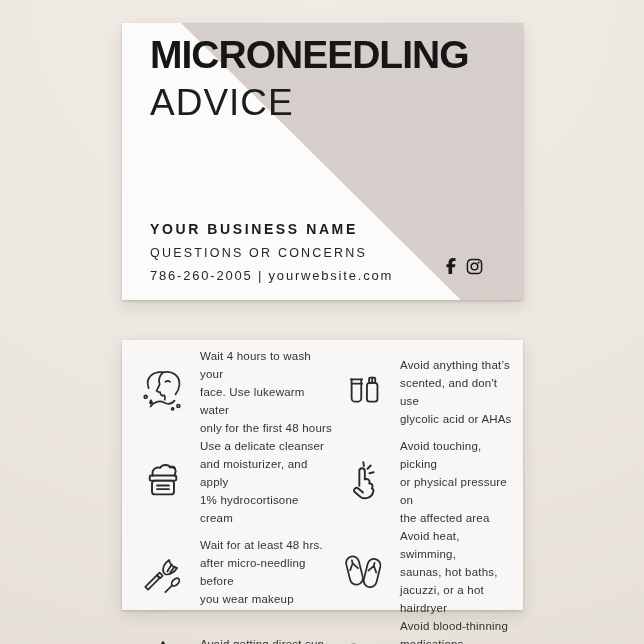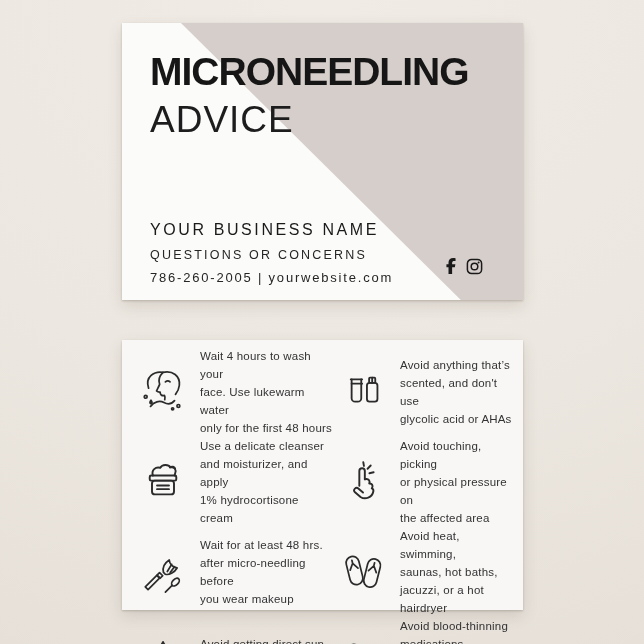--- a/index.html
+++ b/index.html
@@ -16,29 +16,29 @@
     position:absolute;left:122px;width:401px;
     box-shadow:0 1px 2px rgba(92,78,68,.28), 0 6px 14px rgba(92,78,68,.16);
   }
   
   .card-front{top:23px;height:277px;background:#fbfbfa;}
   .front-triangle{
     position:absolute;inset:0;background:#d6cecb;
     clip-path:polygon(14.7% 0, 100% 0, 100% 100%, 84.5% 100%);
   }
   .front-content{position:absolute;inset:0;}
-  .front-title{position:absolute;left:28px;top:25px;margin:0;color:#161616;font-weight:normal;}
+  .front-title{position:absolute;left:28px;top:8px;margin:0;color:#161616;font-weight:normal;}
   .front-title .t1{
     display:block;font-size:39px;font-weight:800;letter-spacing:-1px;line-height:48px;
   }
   .front-title .t2{
     display:block;font-size:37px;font-weight:400;letter-spacing:1px;line-height:48px;color:#1d1d1d;
   }
   .front-info{position:absolute;left:28px;top:198px;color:#1a1a1a;}
-  .biz-name{font-size:16px;font-weight:400;letter-spacing:2.6px;}
+  .biz-name{font-size:14px;font-weight:700;letter-spacing:2.6px;}
   .contact-label{font-size:12.5px;font-weight:400;letter-spacing:2.2px;margin-top:9px;color:#262626;}
   .phone-web{font-size:13px;font-weight:400;letter-spacing:1.8px;margin-top:8px;color:#262626;}
   .front-social{position:absolute;top:234px;right:40px;display:flex;gap:10px;align-items:center;}
   .front-social svg{display:block;}
   
   .card-back{top:340px;height:270px;background:#f8f7f6;}
   .back-grid{
     position:absolute;left:12px;right:10px;top:7px;bottom:29px;
     display:grid;grid-template-columns:200px 1fr;grid-template-rows:repeat(4,1fr);
   }

